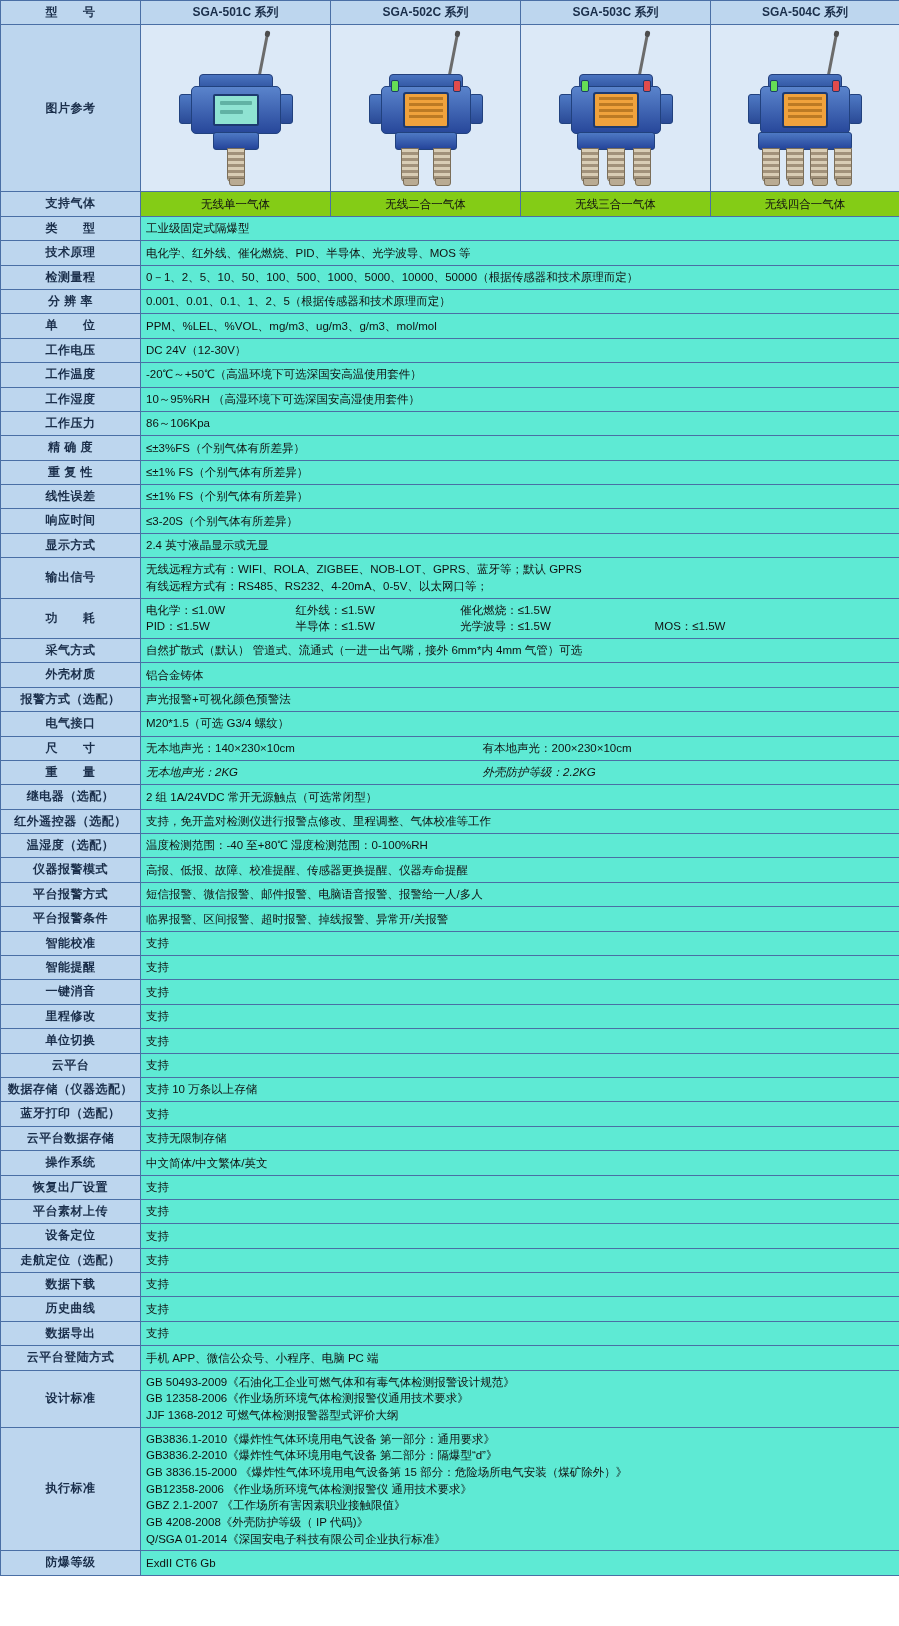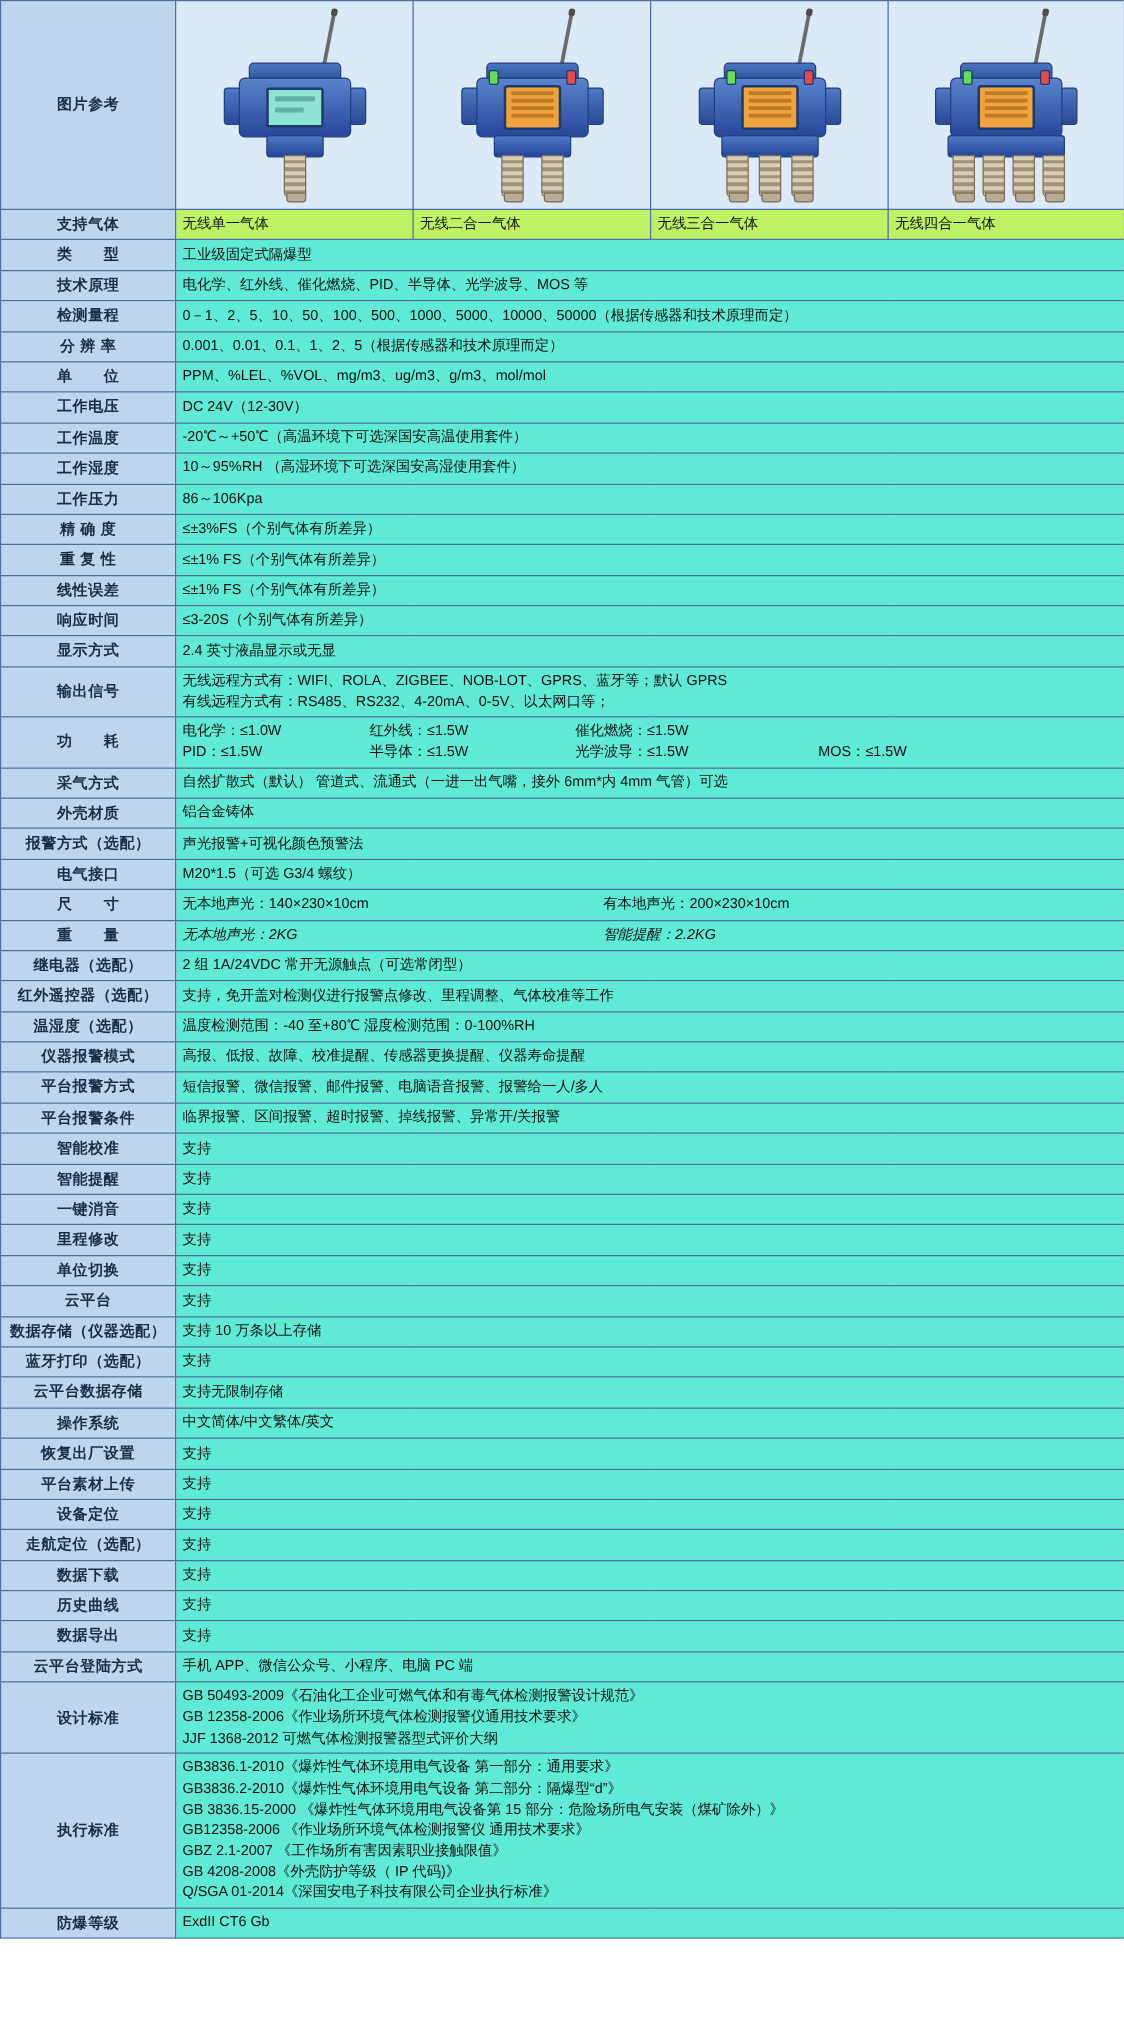--- a/index.html
+++ b/index.html
@@ -46,21 +46,22 @@
     color: #1a2e4a;
     font-size: 12px;
   }
   td.imgcell {
     background: #dce9f7;
     text-align: center;
     padding: 4px 0;
     height: 166px;
   }
   td.gascell {
-    background: #bef264;
+    background: #84cc16;
+    text-align: center;
     font-size: 11.5px;
   }
   .multiline div { white-space: nowrap; }
   .pw { display: flex; }
   .pw .p1 { width: 20%; }
   .pw .p2 { width: 22%; }
   .pw .p3 { width: 26%; }
   .pw .p4 { width: 20%; }
   .life { display: flex; }
   .life .l1 { width: 21%; }
@@ -201,20 +202,27 @@
 <table class="spec">
   <colgroup>
     <col style="width:140px">
     <col style="width:190px">
     <col style="width:190px">
     <col style="width:190px">
     <col style="width:189px">
   </colgroup>
 
   <tbody>
+      <tr>
+    <td class="label">型　　号</td>
+    <td class="head">SGA-501C 系列</td>
+    <td class="head">SGA-502C 系列</td>
+    <td class="head">SGA-503C 系列</td>
+    <td class="head">SGA-504C 系列</td>
+  </tr>
 
   <tr>
     <td class="label">图片参考</td>
     <td class="imgcell">
       <div class="device">
         <div class="antenna"></div>
         <div class="body-top"></div>
         <div class="flange-l"></div>
         <div class="flange-r"></div>
         <div class="body-main"></div>
@@ -407,21 +415,21 @@
         <span>有本地声光：200×230×10cm</span>
       </div>
     </td>
   </tr>
 
   <tr>
     <td class="label">重　　量</td>
     <td class="val" colspan="4">
       <div class="wt">
         <span class="w1">无本地声光：2KG</span>
-        <span>智能提醒：2.2KG</span>
+        <span>外壳防护等级：2.2KG</span>
       </div>
     </td>
   </tr>
 
   <tr>
         <td class="label">继电器（选配）</td>
         <td class="val" colspan="4">2 组 1A/24VDC 常开无源触点（可选常闭型）</td>
       </tr>
   <tr>
         <td class="label">红外遥控器（选配）</td>

